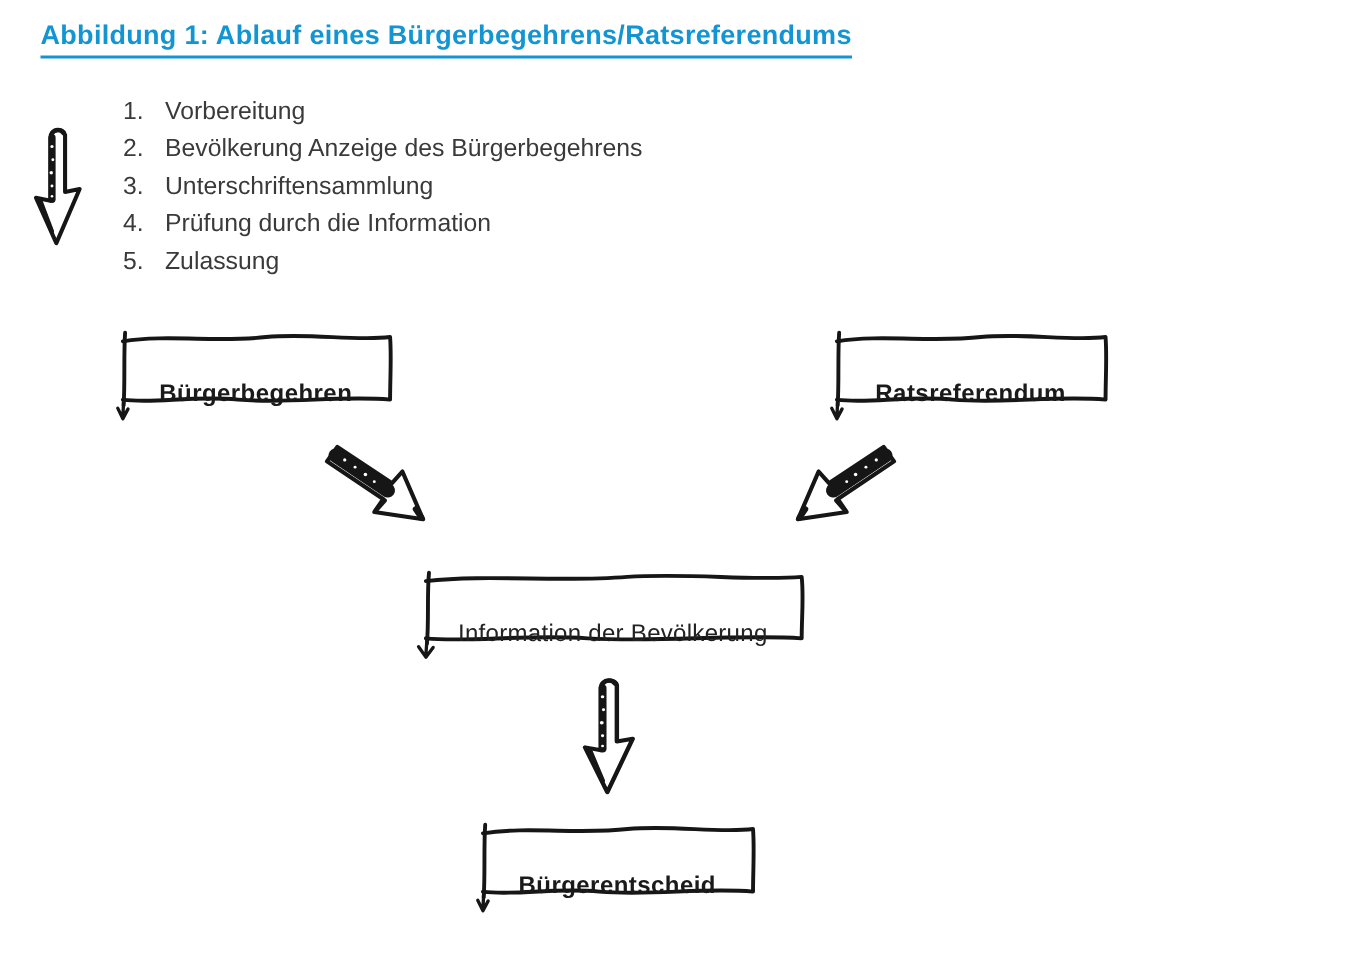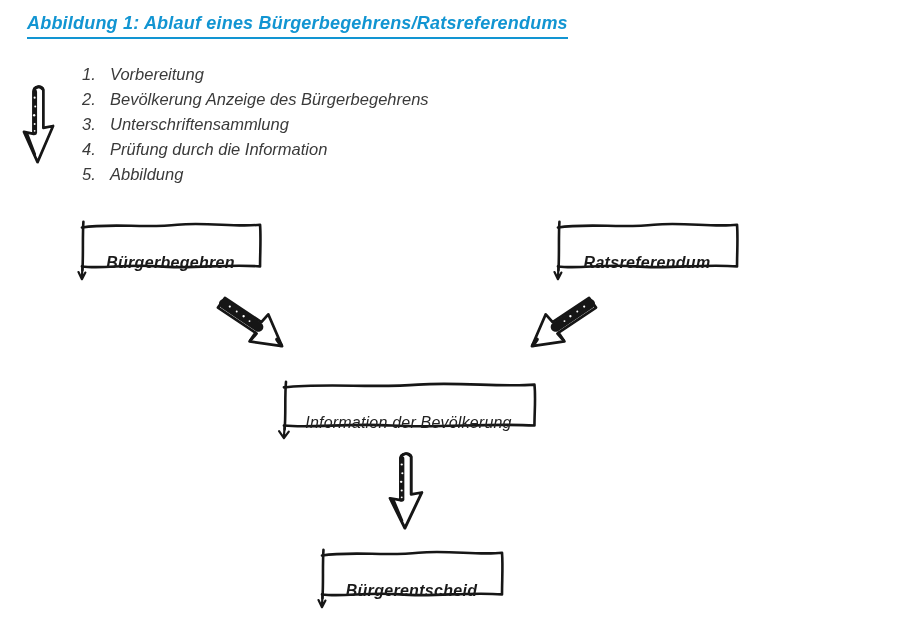--- a/index.html
+++ b/index.html
@@ -1,17 +1,17 @@
 <!DOCTYPE html>
 <html><head>
 <meta charset="utf-8">
 <style>
   html,body{margin:0;padding:0;background:#fff;}
   #page{position:relative;width:908px;height:635px;background:#fff;
-        font-family:"Liberation Sans", sans-serif;overflow:hidden;font-style:italic;}
+        font-family:"Liberation Sans", sans-serif;overflow:hidden;}
 
   
   #fig-title{position:absolute;left:27px;top:13px;display:inline-block;white-space:nowrap;
              font-size:18px;font-weight:bold;letter-spacing:.2px;color:#1295d2;
              border-bottom:2.5px solid #1295d2;padding-bottom:3px;}
 
   
   #steps{position:absolute;left:82px;top:62px;font-size:16.5px;color:#3a3a3a;}
   .step{display:flex;height:25px;align-items:center;}
   .step-num{width:28px;flex:0 0 28px;}
@@ -93,21 +93,21 @@
     <div class="step">
       <span class="step-num">3.</span>
       <span class="step-label">Unterschriftensammlung</span>
     </div>
     <div class="step">
       <span class="step-num">4.</span>
       <span class="step-label">Prüfung durch die Information</span>
     </div>
     <div class="step">
       <span class="step-num">5.</span>
-      <span class="step-label">Abbildung</span>
+      <span class="step-label">Zulassung</span>
     </div>
   </div>
 
   <div class="node" style="left:77px;top:219px;width:187px;height:55px">
     <svg viewBox="0 0 190 58" preserveAspectRatio="none">
         <use href="#sk-box"></use>
       </svg>
     <span class="node-label lbl-bold">Bürgerbegehren</span>
   </div>
 

